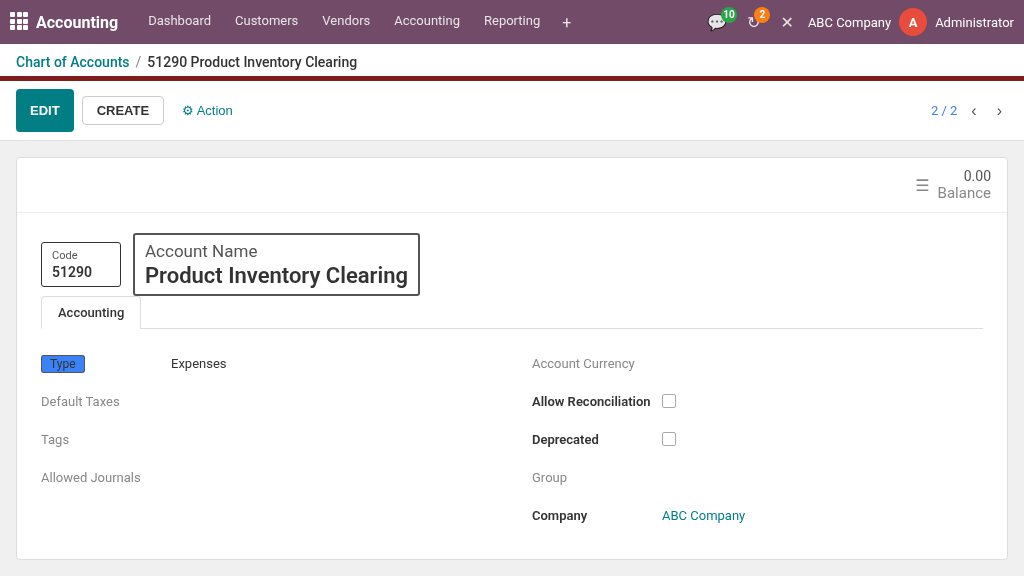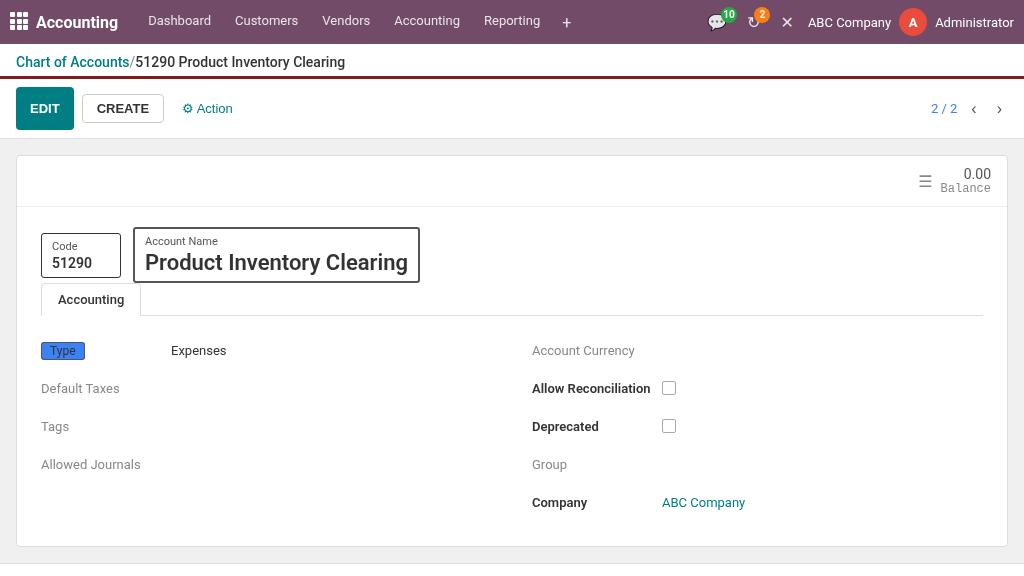--- a/index.html
+++ b/index.html
@@ -63,21 +63,22 @@
       font-size: 13px;
     }
     .topnav-username { color: white; font-size: 13px; }
 
     
     .breadcrumb-bar {
       background: white;
       padding: 10px 16px 6px;
       display: flex;
       align-items: flex-end;
-      border-bottom: 3px solid #7f1d1d;
+      gap: 6px;
+      border-bottom: 5px solid #7f1d1d;
     }
     .breadcrumb-link {
       color: #017e84;
       cursor: pointer;
       font-size: 14px;
       font-weight: 500;
     }
     .breadcrumb-sep { color: #888; font-size: 14px; }
     .breadcrumb-current { color: #333; font-size: 14px; font-weight: 500; }
 
@@ -148,21 +149,21 @@
       display: flex;
       justify-content: flex-end;
       padding: 10px 16px;
       border-bottom: 1px solid #eee;
       align-items: center;
       gap: 8px;
     }
     .balance-icon { color: #888; font-size: 16px; }
     .balance-info { text-align: right; }
     .balance-amount { font-size: 14px; color: #555; }
-    .balance-label { font-size: 12px; color: #888; font-family: Liberation Mono, monospace; }
+    .balance-label { font-size: 15px; color: #888; }
 
     
     .record-body { padding: 20px 24px; }
 
     
     .fields-row {
       display: flex;
       align-items: center;
       gap: 12px;
     }
@@ -174,21 +175,21 @@
     }
     .field-code label { font-size: 11px; color: #555; display: block; margin-bottom: 2px; }
     .field-code .value { font-size: 14px; font-weight: 600; color: #333; }
 
     .field-account-name {
       border: 2px solid #555;
       border-radius: 3px;
       padding: 6px 10px;
       min-width: 280px;
     }
-    .field-account-name label { font-size: 11px; color: #555; display: block; margin-bottom: 2px; }
+    .field-account-name label { font-size: 17px; color: #555; display: block; margin-bottom: 2px; }
     .field-account-name .value { font-size: 22px; font-weight: 600; color: #333; }
 
     
     .tabs {
       display: flex;
       border-bottom: 1px solid #ddd;
       margin-bottom: 20px;
     }
     .tab {
       padding: 8px 16px;

